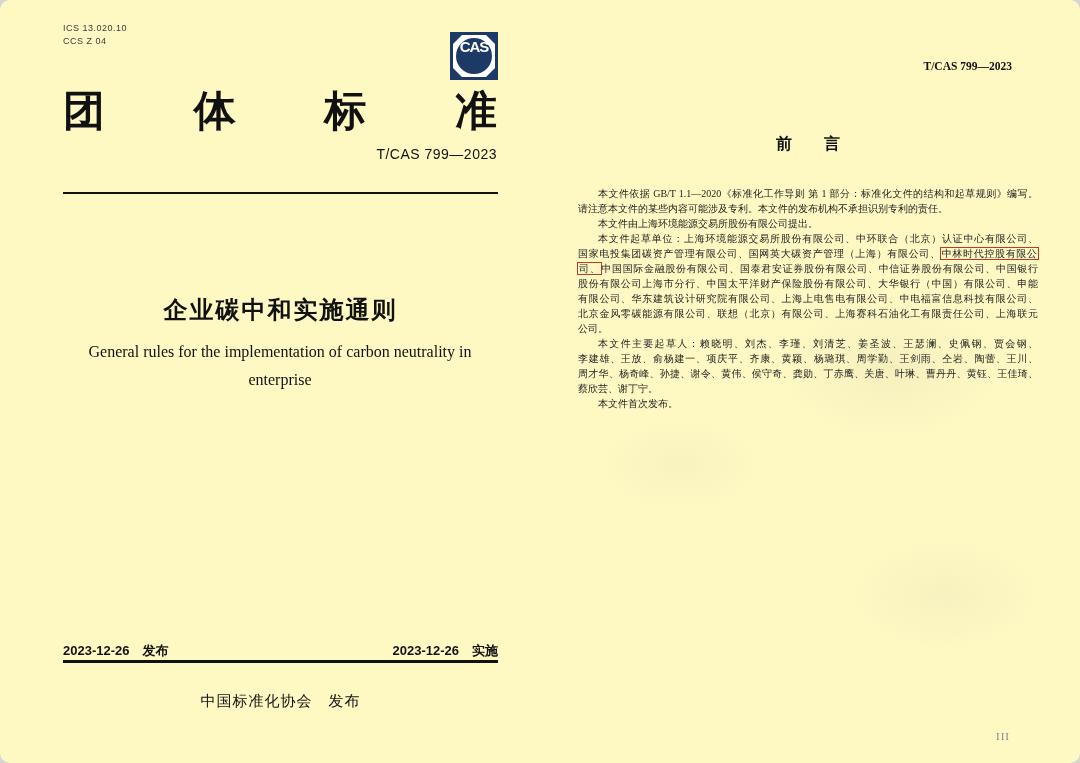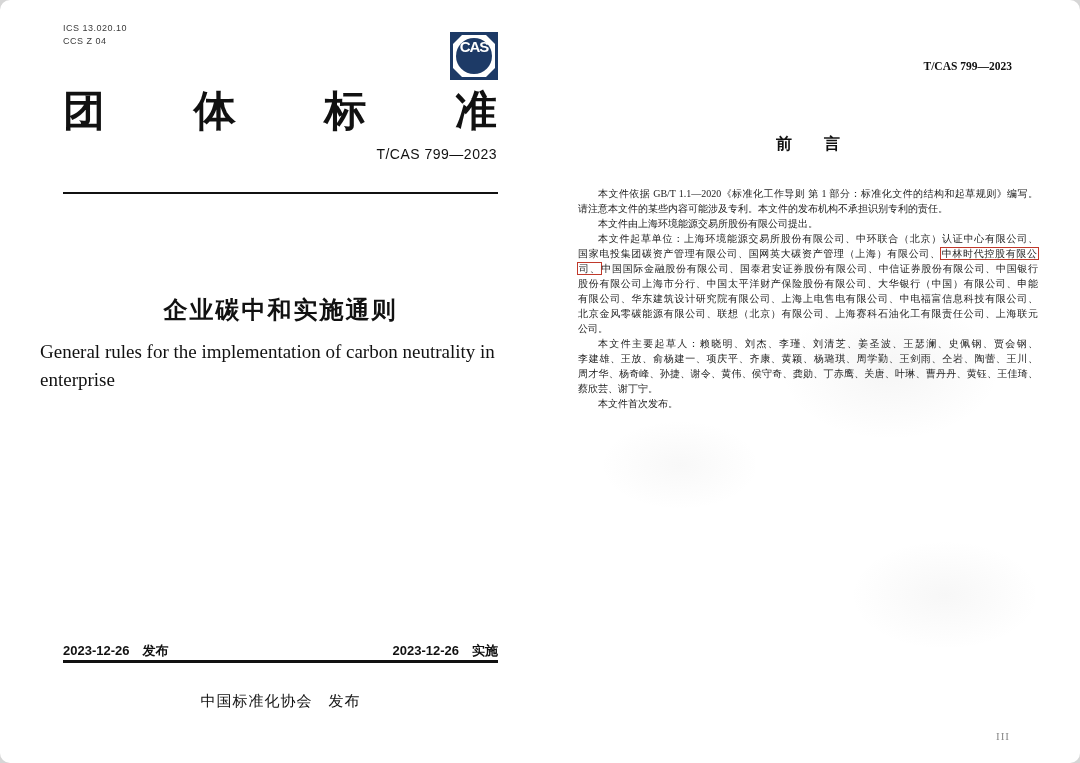--- a/index.html
+++ b/index.html
@@ -6,21 +6,21 @@
   body{
     width:1080px;height:763px;
     background:#d6d6d6;
     font-family:"Liberation Serif", serif;
     color:#1c1c1c;
     position:relative;
     overflow:hidden;
   }
   .sheet{
     position:absolute;inset:0;
-    background:#ffffff;
+    background:#fef9c3;
     border-radius:10px;
     overflow:hidden;
   }
   .page{position:absolute;top:0;height:763px;width:540px;}
   .page-left{left:0;}
   .page-right{left:540px;}
 
   
   .smudge{position:absolute;pointer-events:none;}
   .smudge-1{left:780px;top:300px;width:220px;height:140px;
@@ -70,23 +70,23 @@
     position:absolute;left:63px;top:192px;width:435px;height:2px;background:#111;
   }
   .cover-title-cn{
     position:absolute;left:63px;top:294px;width:435px;
     text-align:center;
     font-family:Liberation Sans, sans-serif;
     font-size:24px;font-weight:700;color:#111;letter-spacing:2px;
   }
   .cover-title-en{
     position:absolute;left:40px;top:338px;width:480px;
-    text-align:left;
-    font-family:"Liberation Serif", serif;
-    font-size:19px;line-height:28px;color:#111;
+    text-align:center;
+    font-family:"Liberation Serif", serif;
+    font-size:16px;line-height:28px;color:#111;
   }
   .cover-dates{
     position:absolute;left:63px;top:642px;width:435px;
     font-family:"Liberation Sans", sans-serif;
     font-size:13px;font-weight:700;color:#111;
     display:flex;justify-content:space-between;
   }
   .rule-bottom{
     position:absolute;left:63px;top:660px;width:435px;height:3px;background:#111;
   }

